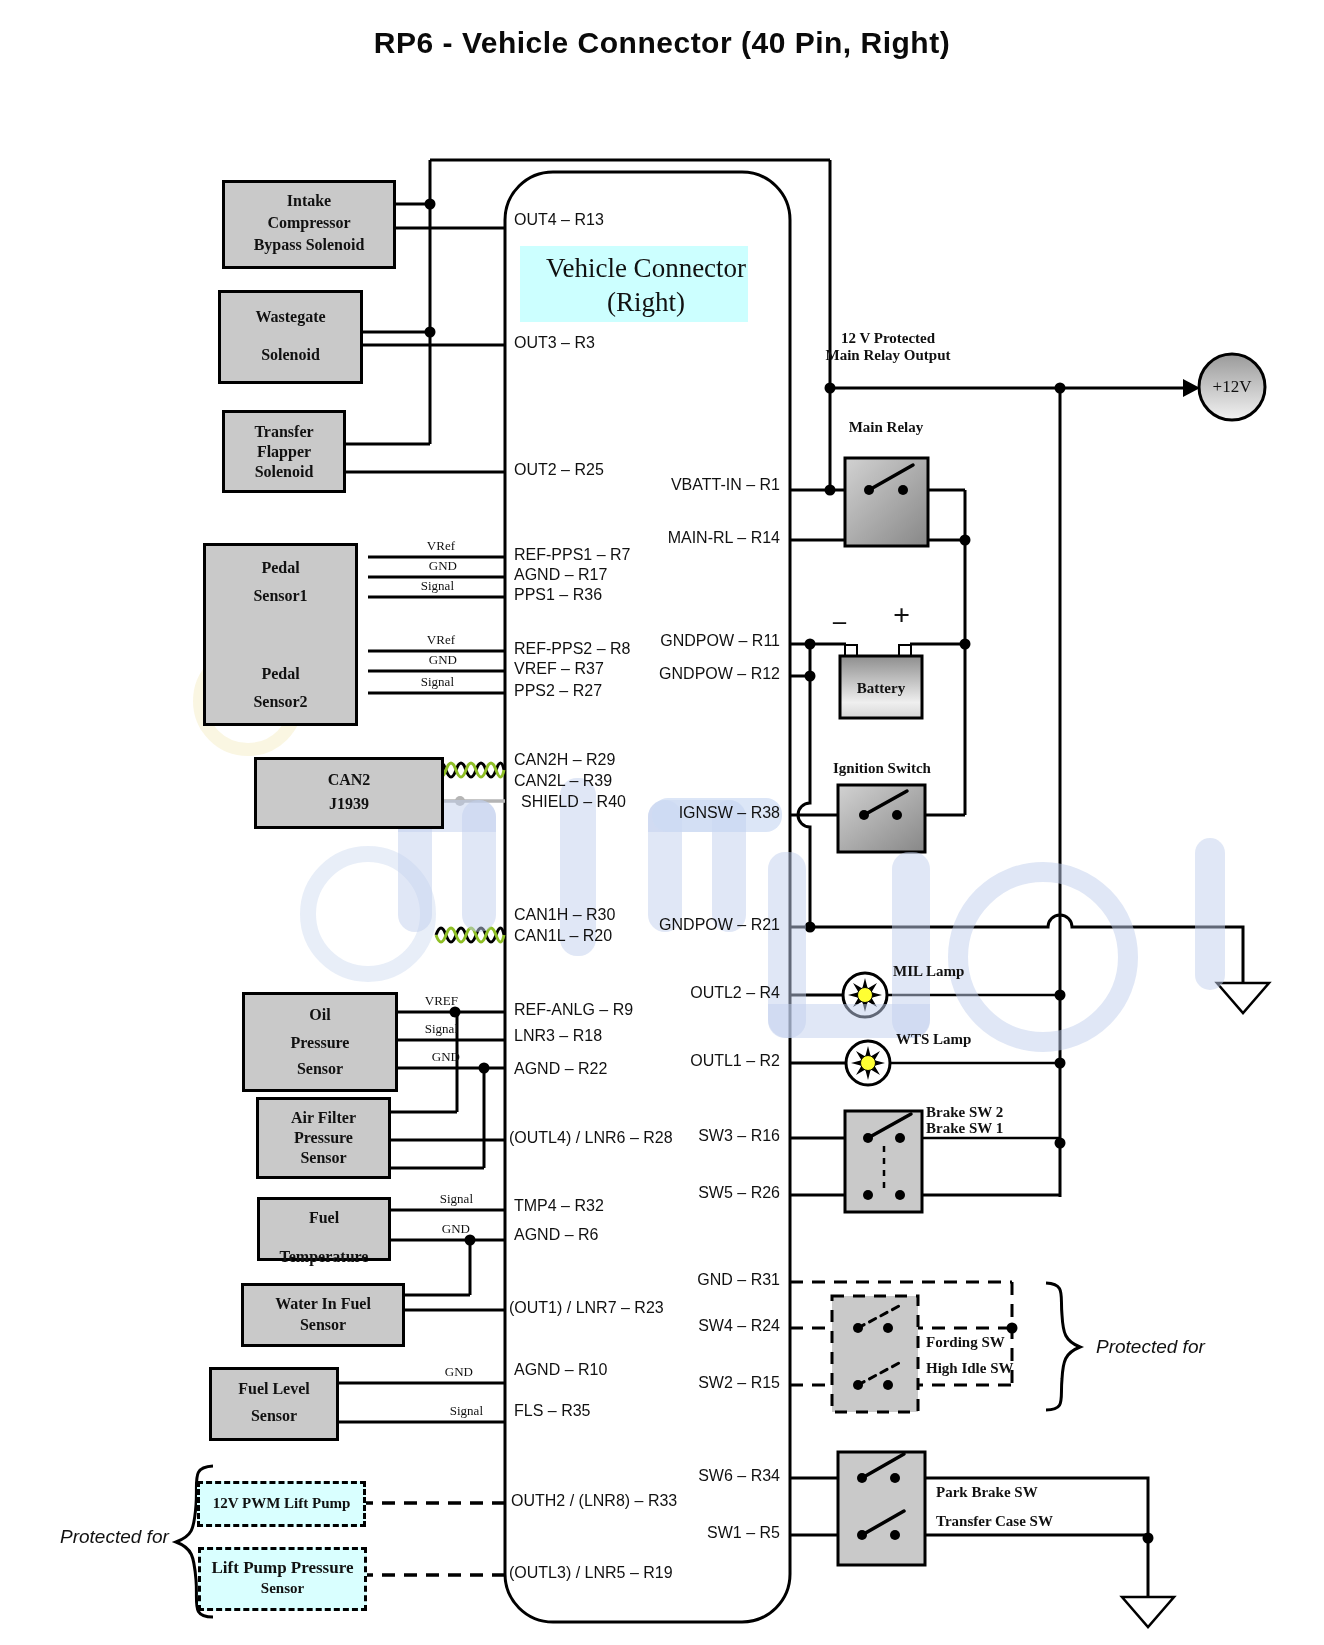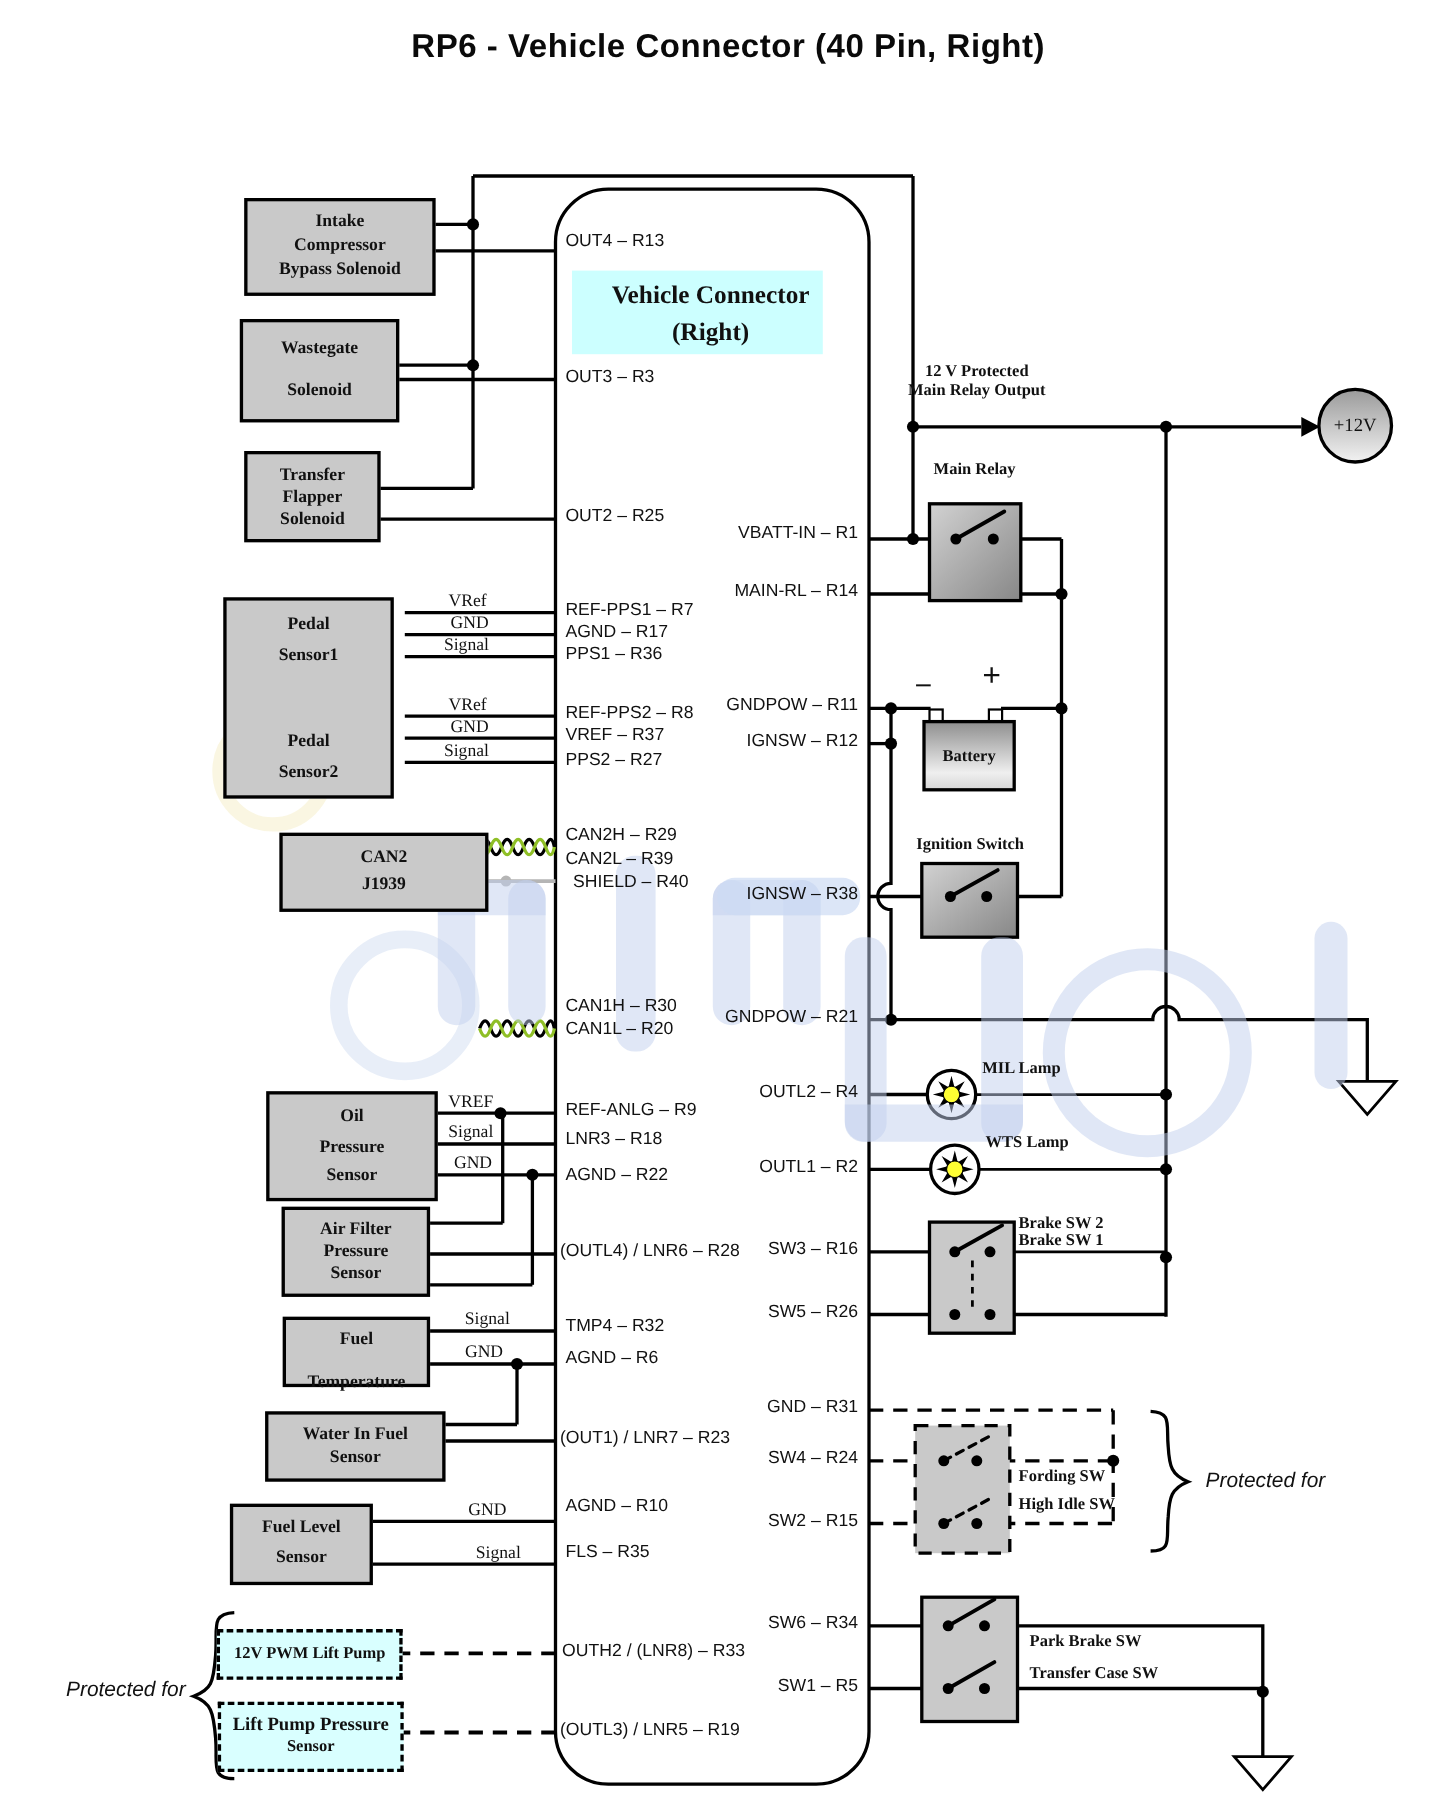--- a/index.html
+++ b/index.html
@@ -10,25 +10,25 @@
          letter-spacing:.5px;color:#0a0a0a;}
   svg.layer{position:absolute;left:0;top:0;z-index:1;}
   .wm{position:absolute;z-index:2;pointer-events:none;}
   .lab{position:absolute;z-index:3;white-space:nowrap;}
   .pin-l{font-size:16px;}
   .pin-r{font-size:16px;width:182px;text-align:right;}
   .comp{position:absolute;z-index:3;background:#c9c9c9;border:3px solid #000;
         font-family:"Liberation Serif",serif;font-weight:bold;font-size:16px;text-align:center;}
   .comp .ln{position:absolute;left:0;width:100%;line-height:20px;}
   .cyanbox{background:#d9ffff;border:3px dashed #000;}
-  .wlabel{font-family:"Liberation Serif",serif;font-size:16px;text-align:center;z-index:3;}
+  .wlabel{font-family:"Liberation Serif",serif;font-size:13px;text-align:right;z-index:3;}
   .ann{font-family:"Liberation Serif",serif;font-weight:bold;font-size:15px;z-index:3;}
   .ital{font-style:italic;font-size:19px;font-family:"Liberation Sans",sans-serif;font-weight:normal;}
   #conn-label{left:520px;top:246px;width:228px;height:76px;background:#ccffff;z-index:3;
-      font-family:"Liberation Serif",serif;font-weight:bold;font-size:23px;text-align:center;line-height:34px;padding-top:5px;box-sizing:border-box;padding-left:24px;}
+      font-family:"Liberation Serif",serif;font-weight:normal;font-size:27px;text-align:center;line-height:34px;padding-top:5px;box-sizing:border-box;padding-left:24px;}
   .bar{position:absolute;background:#c1d0ee;border-radius:17px;}
   .ring{position:absolute;border-radius:50%;background:transparent;}
 </style>
 </head>
 <body>
 
 <div id="page">
 
   <div class="wm ring" style="left:300px;top:846px;width:104px;height:104px;border:16px solid #d9e2f4;opacity:.6;"></div>
   <div class="wm ring" style="left:193px;top:646px;width:84px;height:84px;border:13px solid #f5eecb;opacity:.55;"></div>
@@ -314,21 +314,21 @@
   <div class="lab pin-l abs" style="left:514px;top:1226px">AGND – R6</div>
   <div class="lab pin-l abs" style="left:509px;top:1299px">(OUT1) / LNR7 – R23</div>
   <div class="lab pin-l abs" style="left:514px;top:1361px">AGND – R10</div>
   <div class="lab pin-l abs" style="left:514px;top:1402px">FLS – R35</div>
   <div class="lab pin-l abs" style="left:511px;top:1492px">OUTH2 / (LNR8) – R33</div>
   <div class="lab pin-l abs" style="left:509px;top:1564px">(OUTL3) / LNR5 – R19</div>
 
   <div class="lab pin-r abs" style="left:598px;top:476px">VBATT-IN – R1</div>
   <div class="lab pin-r abs" style="left:598px;top:529px">MAIN-RL – R14</div>
   <div class="lab pin-r abs" style="left:598px;top:632px">GNDPOW – R11</div>
-  <div class="lab pin-r abs" style="left:598px;top:665px">IGNSW – R12</div>
+  <div class="lab pin-r abs" style="left:598px;top:665px">GNDPOW – R12</div>
   <div class="lab pin-r abs" style="left:598px;top:804px">IGNSW – R38</div>
   <div class="lab pin-r abs" style="left:598px;top:916px">GNDPOW – R21</div>
   <div class="lab pin-r abs" style="left:598px;top:984px">OUTL2 – R4</div>
   <div class="lab pin-r abs" style="left:598px;top:1052px">OUTL1 – R2</div>
   <div class="lab pin-r abs" style="left:598px;top:1127px">SW3 – R16</div>
   <div class="lab pin-r abs" style="left:598px;top:1184px">SW5 – R26</div>
   <div class="lab pin-r abs" style="left:598px;top:1271px">GND – R31</div>
   <div class="lab pin-r abs" style="left:598px;top:1317px">SW4 – R24</div>
   <div class="lab pin-r abs" style="left:598px;top:1374px">SW2 – R15</div>
   <div class="lab pin-r abs" style="left:598px;top:1467px">SW6 – R34</div>

